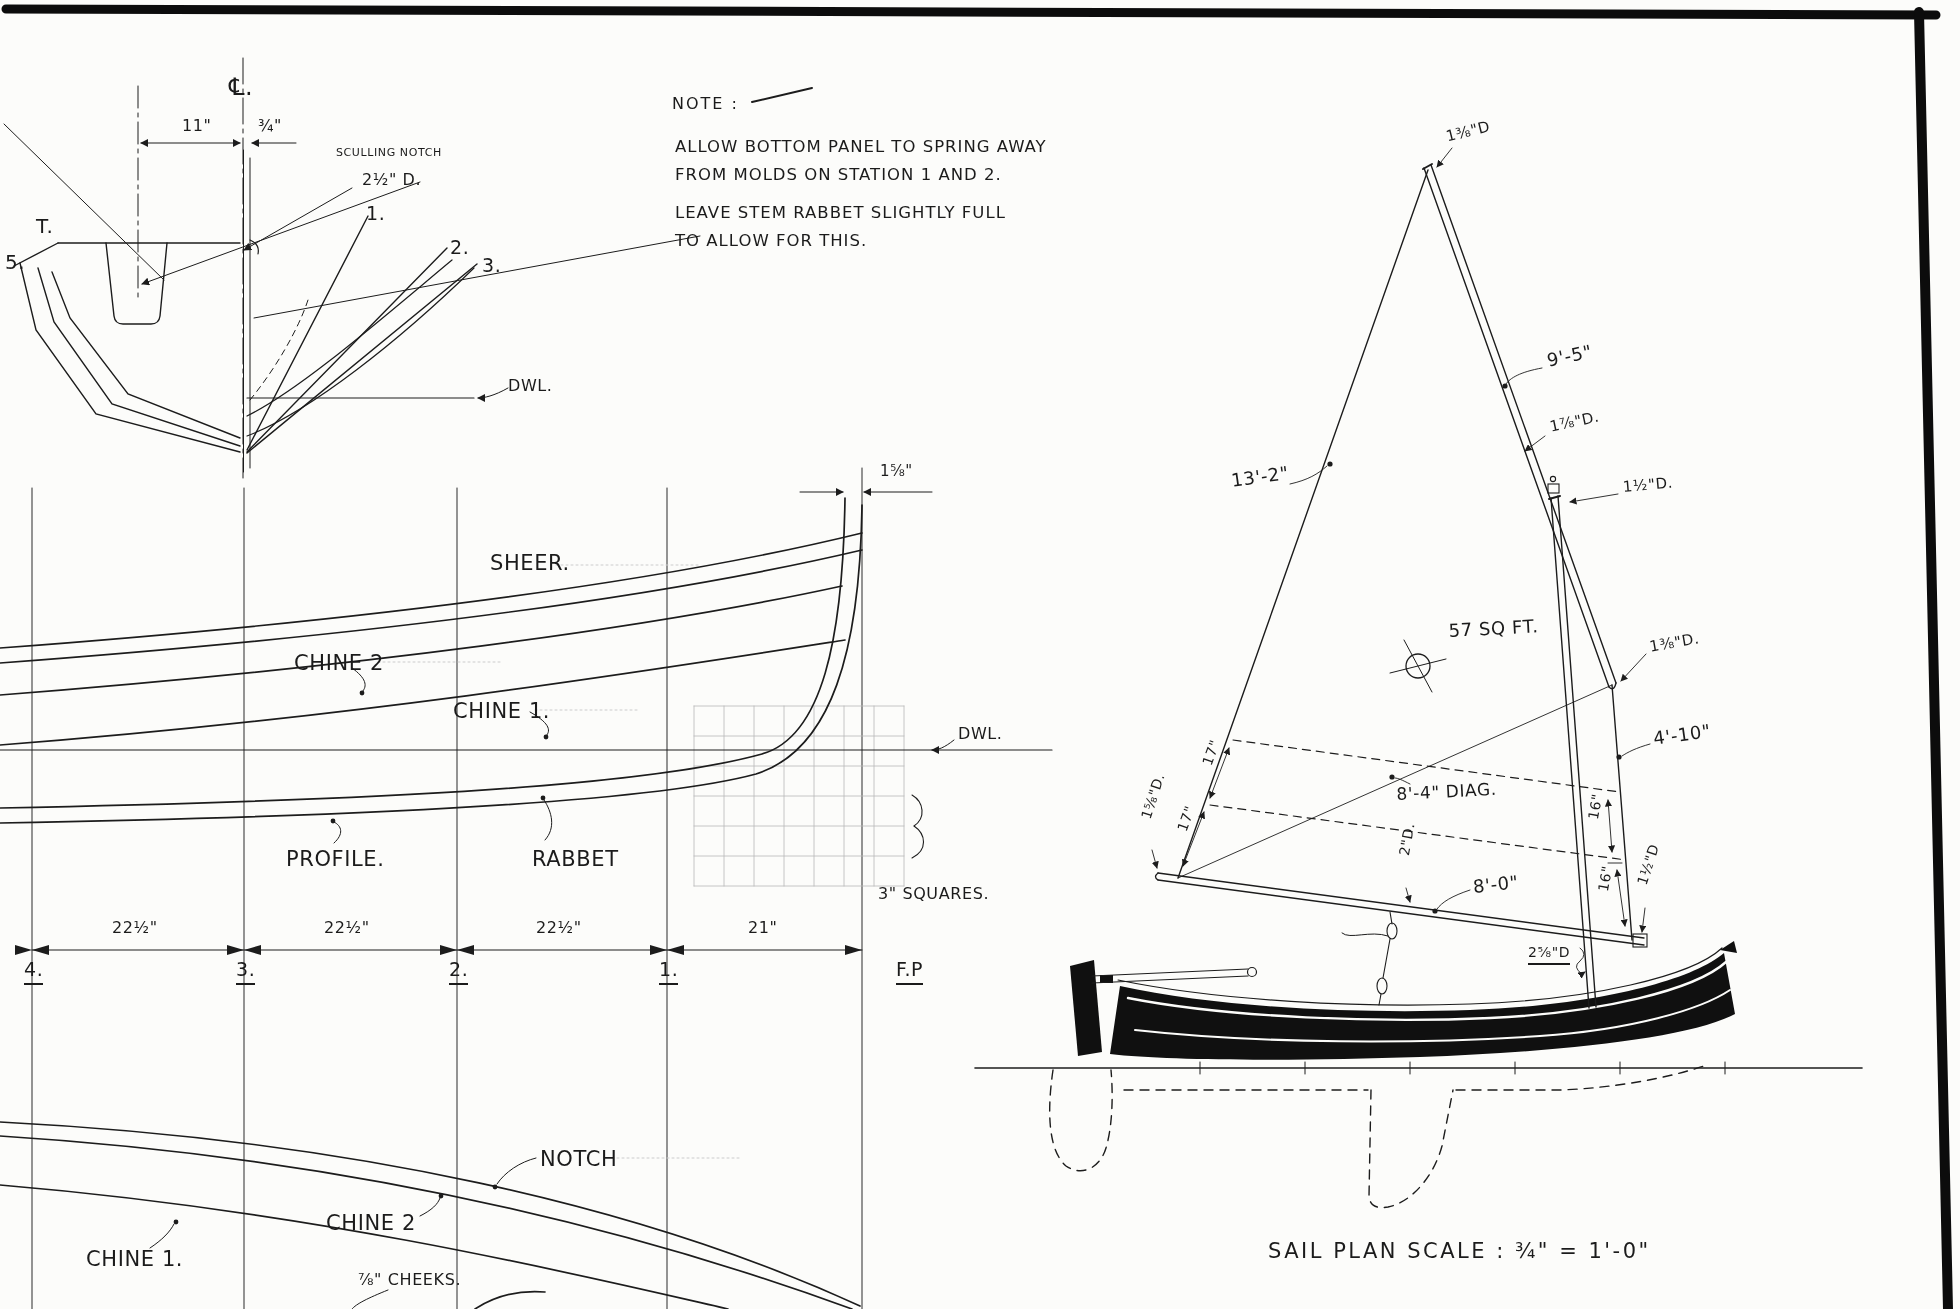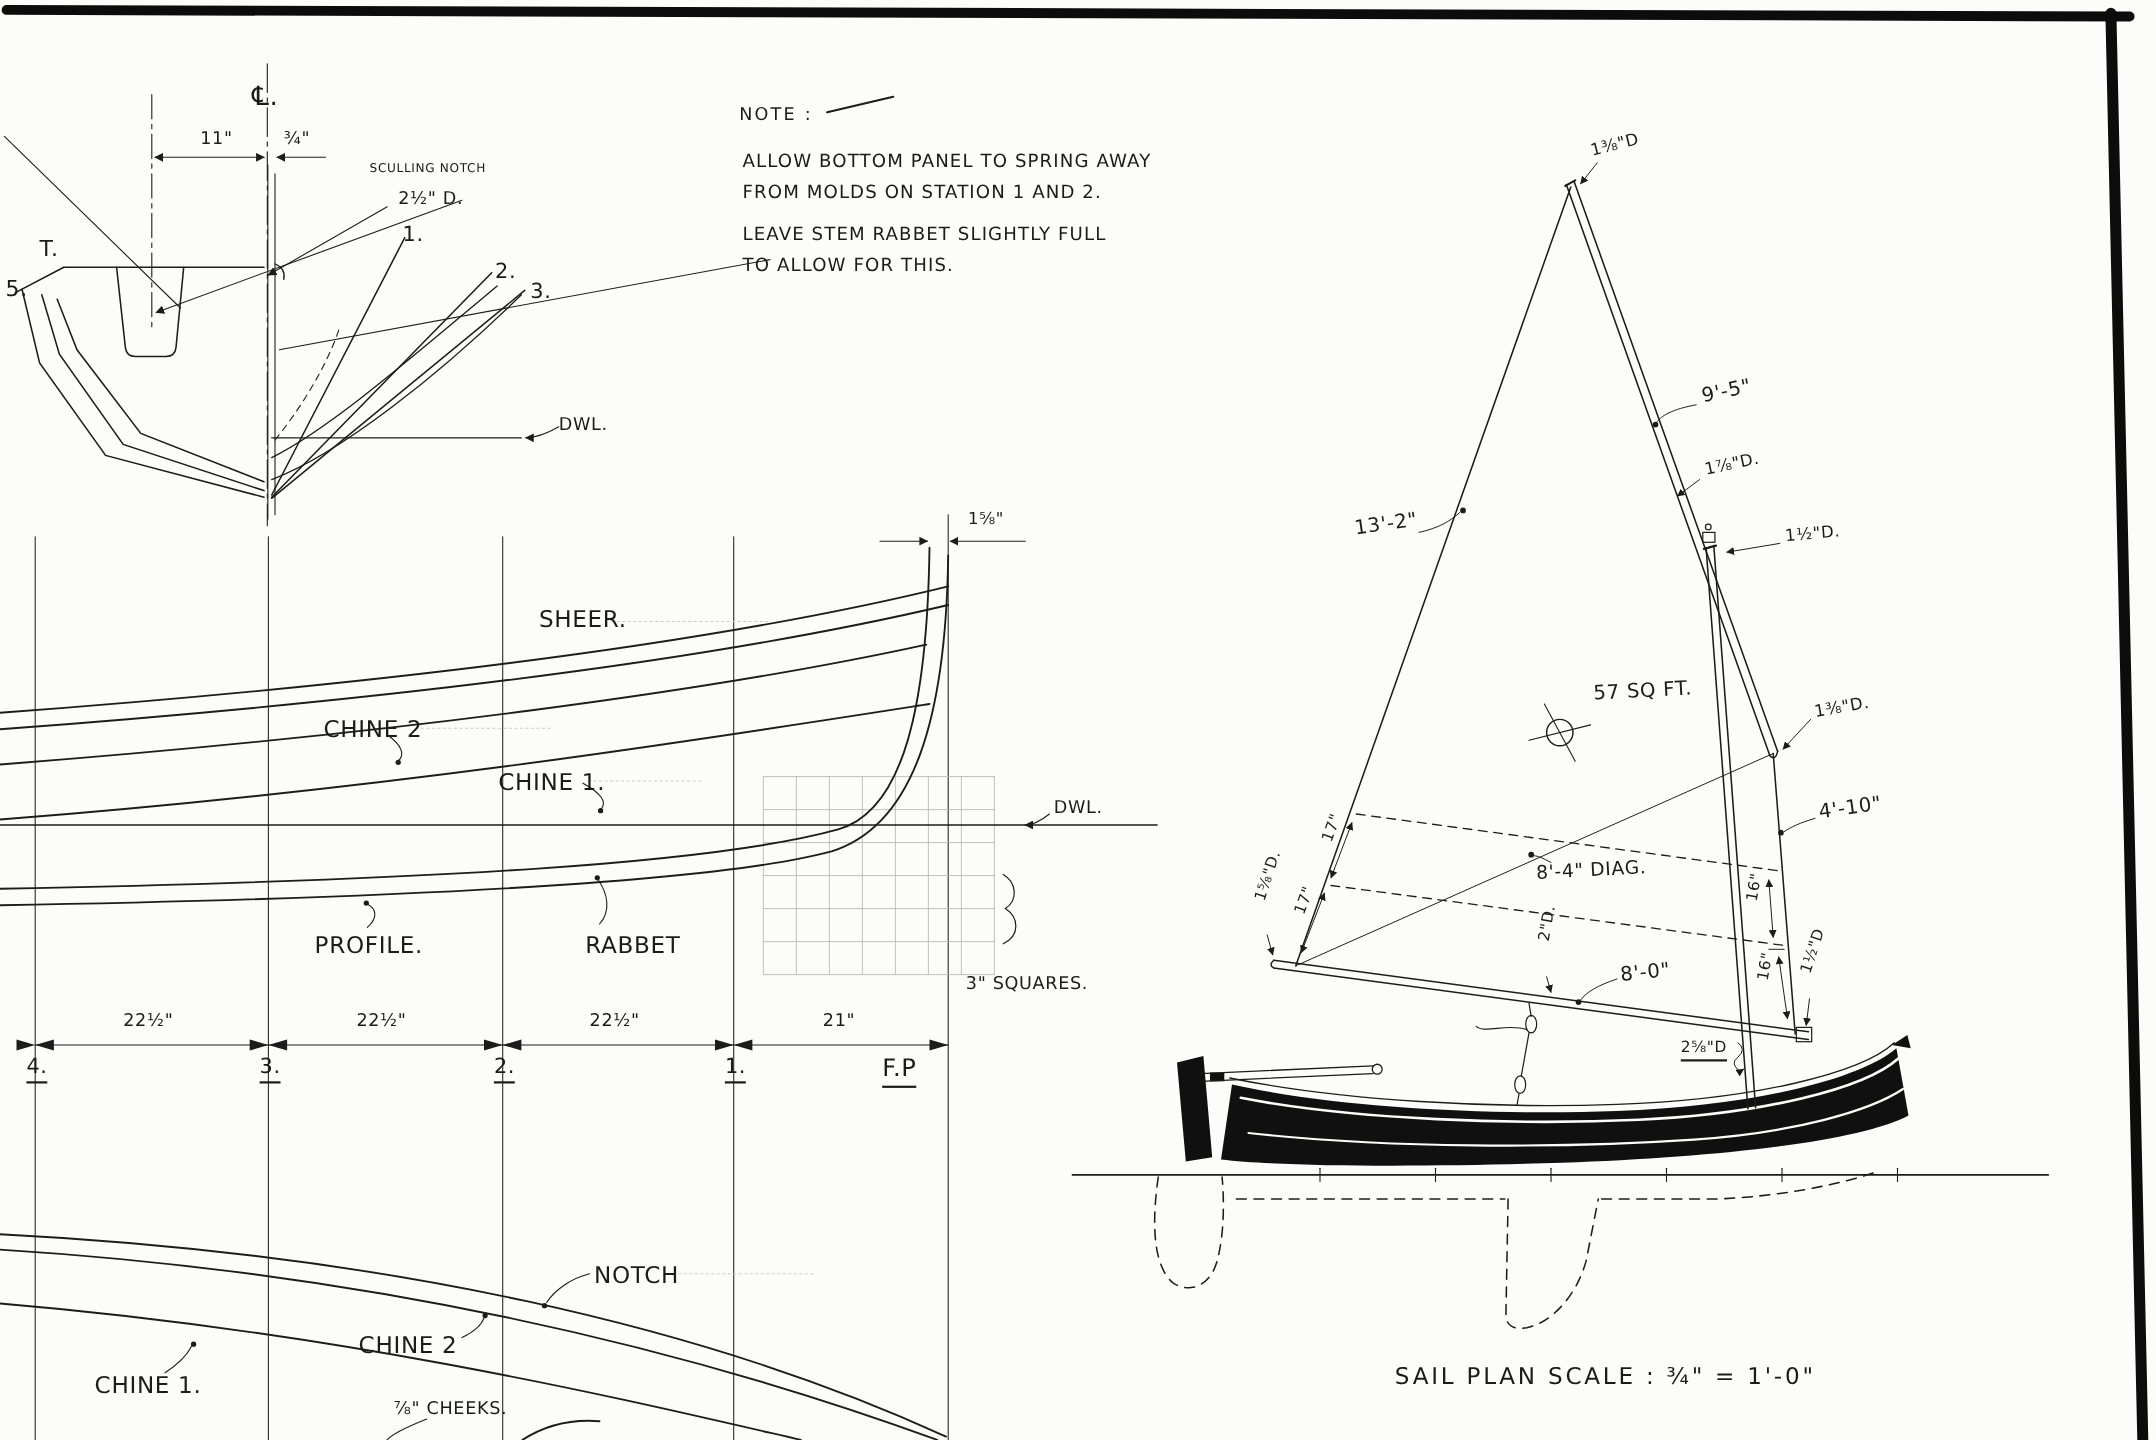--- a/index.html
+++ b/index.html
@@ -300,21 +300,21 @@
   <div class="lbl" style="left:880px;top:462px;font-size:15px;">1⅝"</div>
 
   <div class="lbl" style="left:112px;top:918px;font-size:16px;">22½"</div>
   <div class="lbl" style="left:324px;top:918px;font-size:16px;">22½"</div>
   <div class="lbl" style="left:536px;top:918px;font-size:16px;">22½"</div>
   <div class="lbl" style="left:748px;top:918px;font-size:16px;">21"</div>
   <div class="lbl u" style="left:24px;top:958px;font-size:19px;">4.</div>
   <div class="lbl u" style="left:236px;top:958px;font-size:19px;">3.</div>
   <div class="lbl u" style="left:449px;top:958px;font-size:19px;">2.</div>
   <div class="lbl u" style="left:659px;top:958px;font-size:19px;">1.</div>
-  <div class="lbl u" style="left:802px;top:958px;font-size:22px;">F.P</div>
+  <div class="lbl u" style="left:896px;top:958px;font-size:19px;">F.P</div>
 
   <div class="lbl" style="left:540px;top:1146px;">NOTCH</div>
   <div class="lbl" style="left:326px;top:1210px;">CHINE 2</div>
   <div class="lbl" style="left:86px;top:1246px;">CHINE 1.</div>
   <div class="lbl" style="left:358px;top:1270px;font-size:16px;">⅞" CHEEKS.</div>
 
   <div class="lbl" style="left:1444px;top:128px;font-size:15px;transform:rotate(-14deg);">1⅜"D</div>
   <div class="lbl" style="left:1545px;top:350px;font-size:18px;transform:rotate(-12deg);">9'-5"</div>
   <div class="lbl" style="left:1548px;top:418px;font-size:15px;transform:rotate(-12deg);">1⅞"D.</div>
   <div class="lbl" style="left:1622px;top:478px;font-size:15px;transform:rotate(-5deg);">1½"D.</div>

